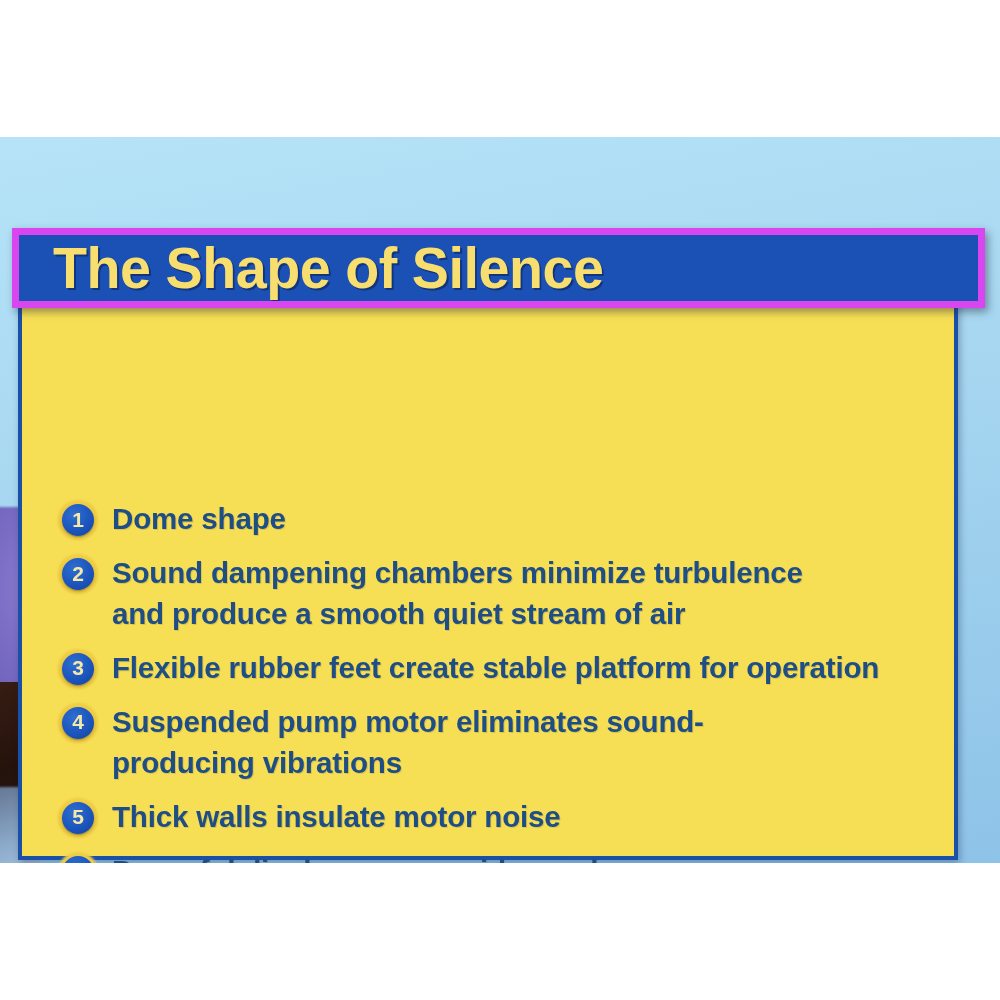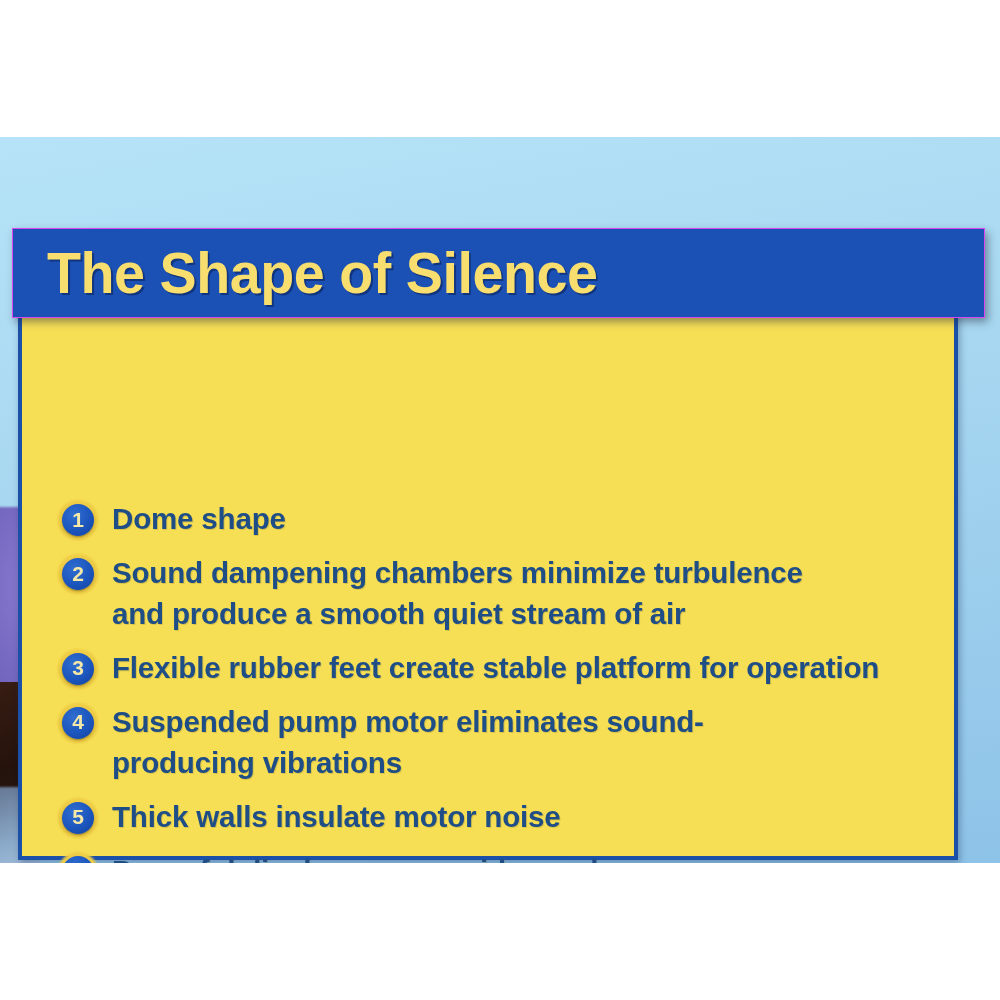--- a/index.html
+++ b/index.html
@@ -75,23 +75,23 @@
     box-sizing: border-box;
     box-shadow: 2px 3px 7px rgba(20,40,80,0.35);
   }
 
   
   #banner {
     position: absolute;
     left: 12px;
     top: 91px;             
     width: 973px;
-    height: 90px;
+    height: 80px;
     background: #1b50b5;
-    border: 1px solid #d946ef;
+    border: 7px solid #d946ef;
     box-sizing: border-box;
     box-shadow: 3px 4px 8px rgba(30,40,60,0.45);
     display: flex;
     align-items: center;
     overflow: hidden;
   }
   #banner-title {
     margin-left: 34px;
     color: #f7de6e;
     font-family: "Liberation Sans", sans-serif;

